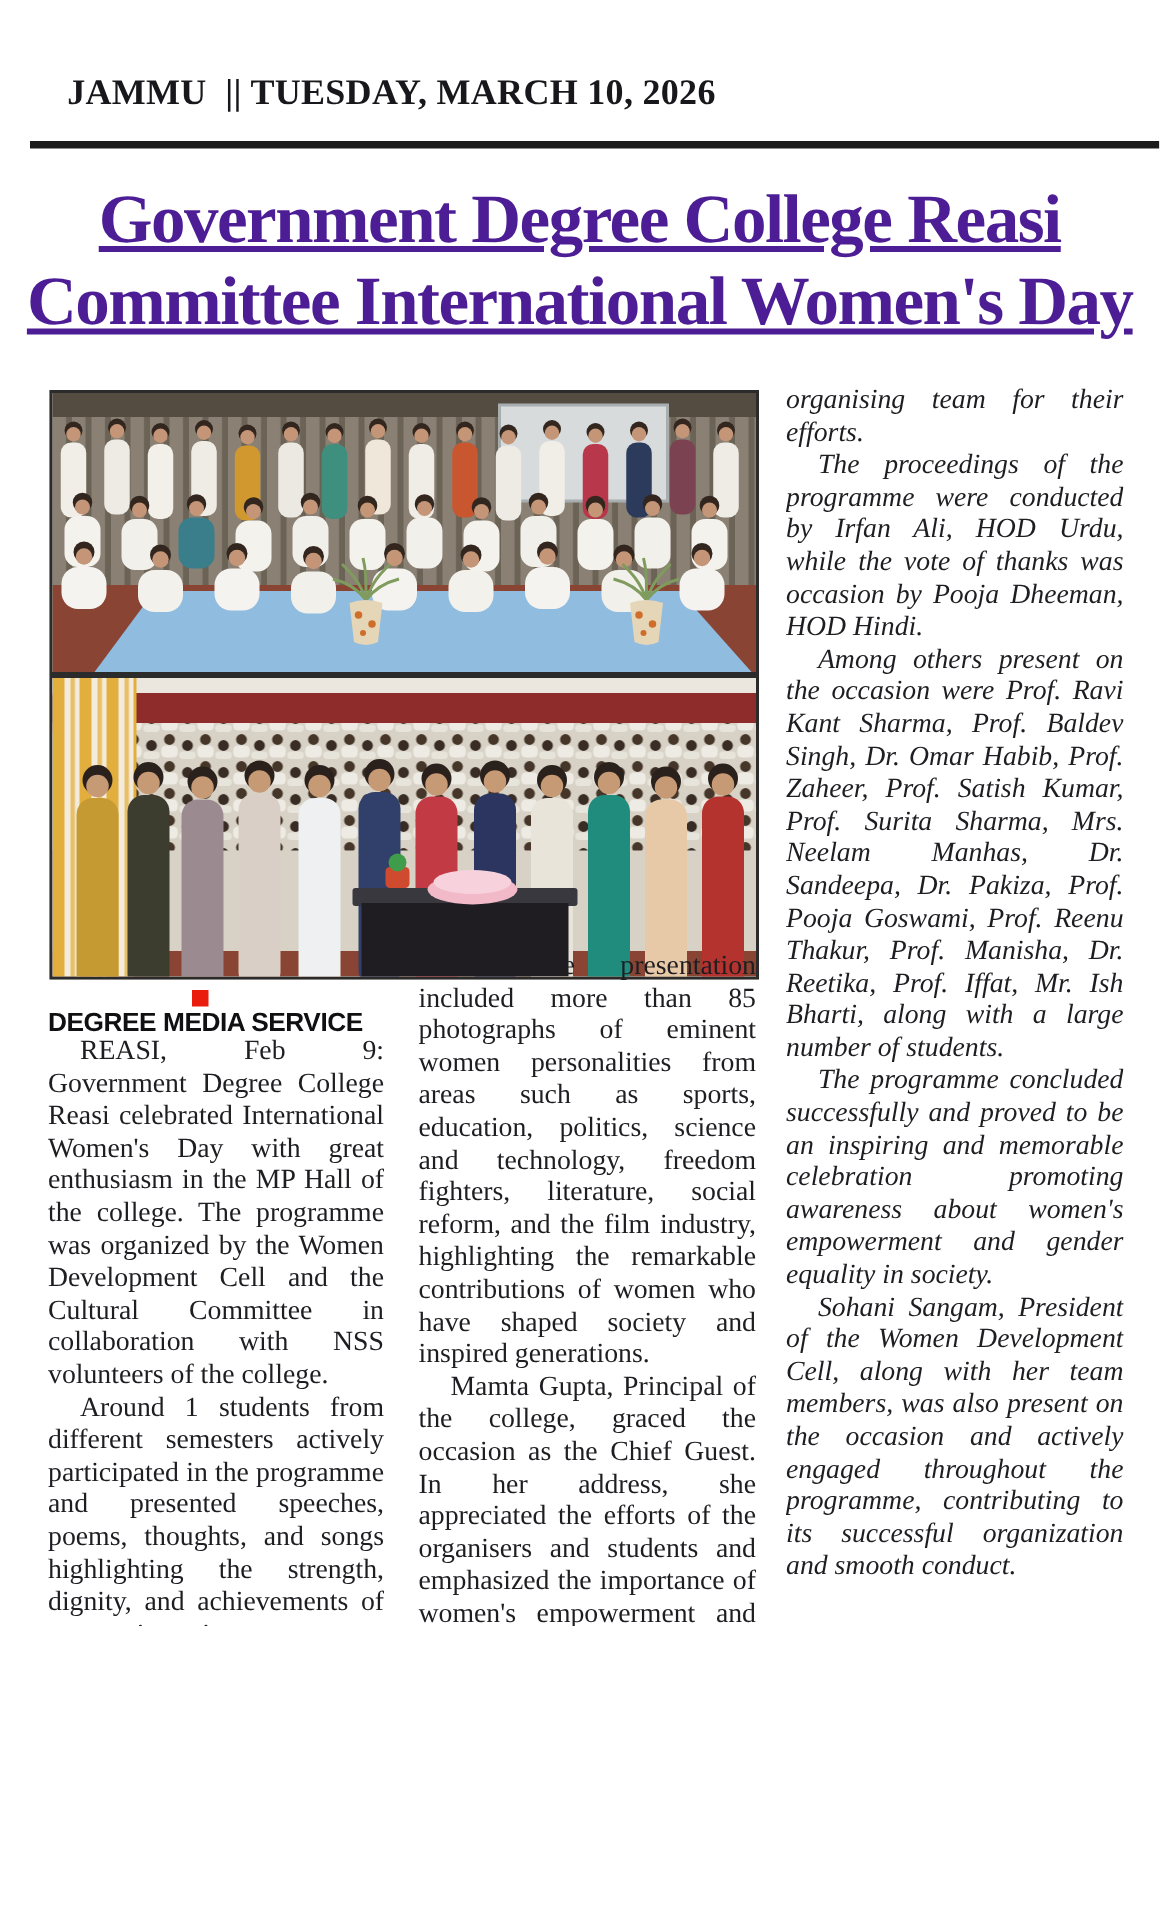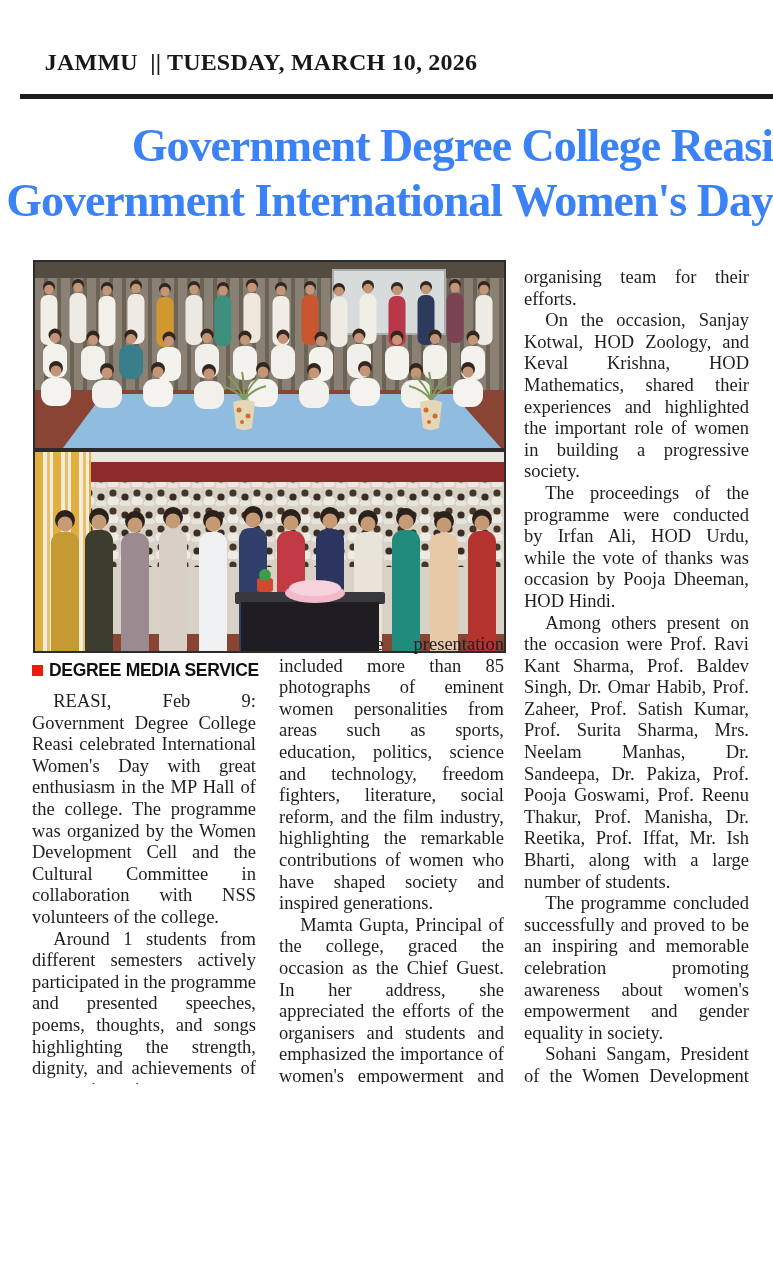--- a/index.html
+++ b/index.html
@@ -14,71 +14,72 @@
     font-family:"Liberation Serif", serif;
     font-weight:bold;font-size:24px;letter-spacing:0.2px;
     color:#18181c;white-space:pre;
   }
   .rule{position:absolute;background:#1b1b1b;}
   .top-rule{left:20px;right:0;top:94px;height:5px;}
   .bottom-rule{left:36px;width:702px;top:1268px;height:3px;background:#242424;}
   
   .headline{
     position:absolute;left:0;top:118px;width:773px;margin:0;
-    text-align:right;font-family:"Liberation Serif", serif;
+    text-align:center;font-family:"Liberation Serif", serif;
     font-weight:bold;font-size:46px;line-height:55px;letter-spacing:-1px;
-    color:#3b82f6;
+    color:#4c1d95;
+    text-decoration:underline;
   }
   .hl-line{display:block;}
   
   .photo{
     position:absolute;left:33px;width:469px;margin:0;
     border:2px solid #2b2b2b;box-sizing:content-box;background:#cfcac0;
   }
   .photo svg{display:block;width:100%;height:100%;}
   .photo-top{top:260px;height:186px;}
   .photo-bottom{top:450px;height:199px;}
   
   .byline{
     position:absolute;left:32px;top:660px;height:20px;
     font-family:"Liberation Sans", sans-serif;font-weight:bold;
     font-size:17.5px;letter-spacing:-0.3px;color:#101013;
-    display:flex;align-items:center;
+    display:flex;align-items:center;flex-direction:column;
   }
   .bullet{display:inline-block;width:11px;height:11px;background:#ea1c0d;margin-right:6px;flex:0 0 auto;}
   
   .col{
     position:absolute;overflow:hidden;
     font-family:"Liberation Serif", serif;
     font-size:18.5px;line-height:21.6px;
     text-align:justify;text-justify:inter-word;
     hyphens:auto;-webkit-hyphens:auto;
     color:#1e1e22;
   }
   .col1{left:32px;top:691px;width:224px;height:566px;}
   .col2{left:279px;top:634px;width:225px;height:604px;}
-  .col3{left:524px;top:267px;width:225px;height:1012px;}
+  .col3{left:524px;top:257px;width:225px;height:1012px;font-style:italic;}
   .para{margin:0;text-indent:1.15em;}
   .para.cont{text-indent:0;}
   .para.spread{text-align-last:justify;}
 </style>
 </head>
 <body>
 
 <div class="page">
 
   <header class="masthead">
     <span>JAMMU  || TUESDAY, MARCH 10, 2026</span>
   </header>
 
   <div class="rule top-rule"></div>
 
   <h1 class="headline">
     <span class="hl-line">Government Degree College Reasi</span>
-    <span class="hl-line">Government International Women's Day</span>
+    <span class="hl-line">Committee International Women's Day</span>
   </h1>
 
   <figure class="photo photo-top">
     <svg viewBox="0 0 469 186" preserveAspectRatio="none">
       <defs>
         <pattern id="slats" width="13" height="20" patternUnits="userSpaceOnUse">
           <rect width="13" height="20" fill="#8a8174"></rect>
           <rect x="9" width="4" height="20" fill="#6b6356"></rect>
         </pattern>
         <g id="stand1">
@@ -230,21 +231,20 @@
     <p class="para">Around 1 students from different semesters actively participated in the programme and presented speeches, poems, thoughts, and songs highlighting the strength, dignity, and achievements of women in society.</p>
   </div>
 
   <div class="col col2">
     <p class="para cont">fields. The presentation included more than 85 photographs of eminent women personalities from areas such as sports, education, politics, science and technology, freedom fighters, literature, social reform, and the film industry, highlighting the remarkable contributions of women who have shaped society and inspired generations.</p>
     <p class="para spread">Mamta Gupta, Principal of the college, graced the occasion as the Chief Guest. In her address, she appreciated the efforts of the organisers and students and emphasized the importance of women's empowerment and education. She remarked that such a beautiful and meaningful programme had rarely been witnessed in the college during the last 20-30 years, and congratulated the</p>
   </div>
 
   <div class="col col3">
     <p class="para cont">organising team for their efforts.</p>
-    <p class="para">On the occasion, Sanjay Kotwal, HOD Zoology, and Keval Krishna, HOD Mathematics, shared their experiences and highlighted the important role of women in building a progressive society.</p>
     <p class="para">The proceedings of the programme were conducted by Irfan Ali, HOD Urdu, while the vote of thanks was occasion by Pooja Dheeman, HOD Hindi.</p>
     <p class="para">Among others present on the occasion were Prof. Ravi Kant Sharma, Prof. Baldev Singh, Dr. Omar Habib, Prof. Zaheer, Prof. Satish Kumar, Prof. Surita Sharma, Mrs. Neelam Manhas, Dr. Sandeepa, Dr. Pakiza, Prof. Pooja Goswami, Prof. Reenu Thakur, Prof. Manisha, Dr. Reetika, Prof. Iffat, Mr. Ish Bharti, along with a large number of students.</p>
     <p class="para">The programme concluded successfully and proved to be an inspiring and memorable celebration promoting awareness about women's empowerment and gender equality in society.</p>
     <p class="para">Sohani Sangam, President of the Women Development Cell, along with her team members, was also present on the occasion and actively engaged throughout the programme, contributing to its successful organization and smooth conduct.</p>
   </div>
 
   <div class="rule bottom-rule"></div>
 
 </div>
 

